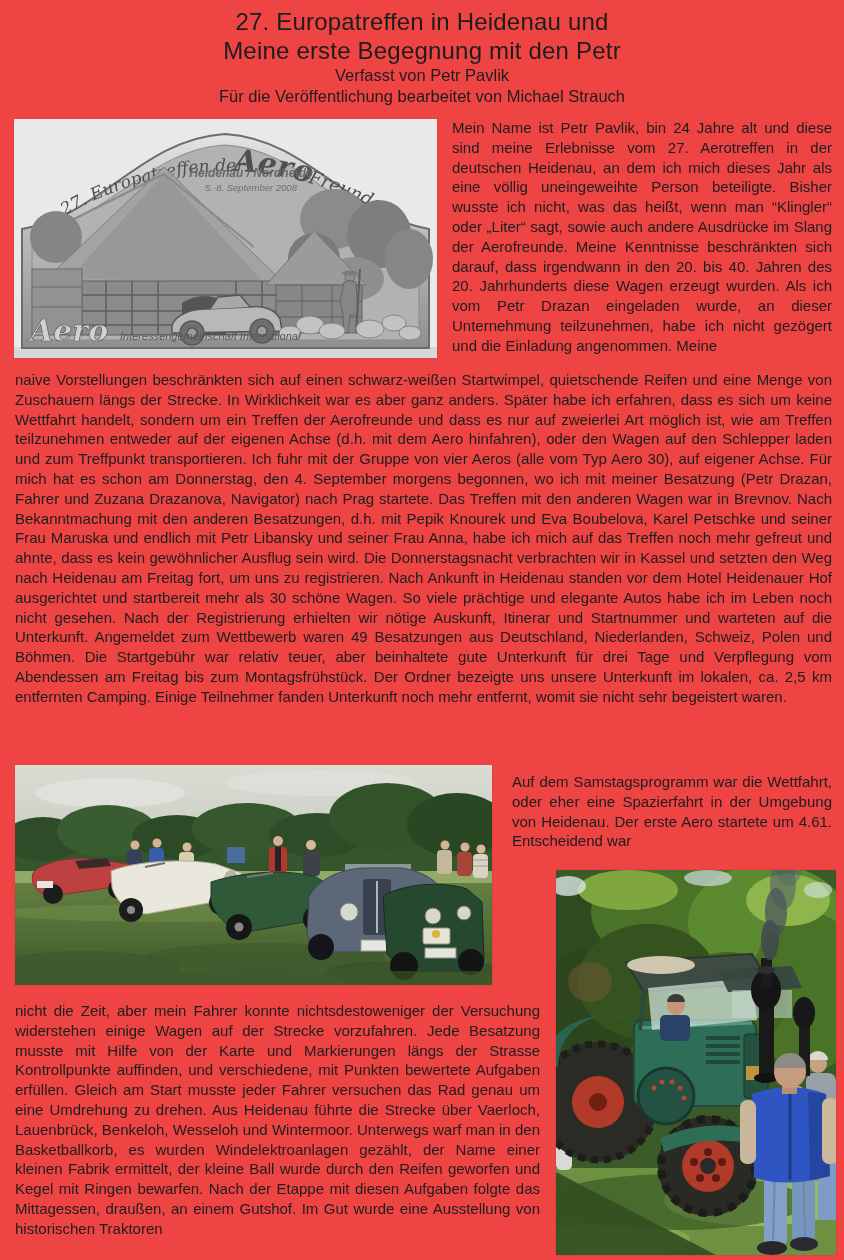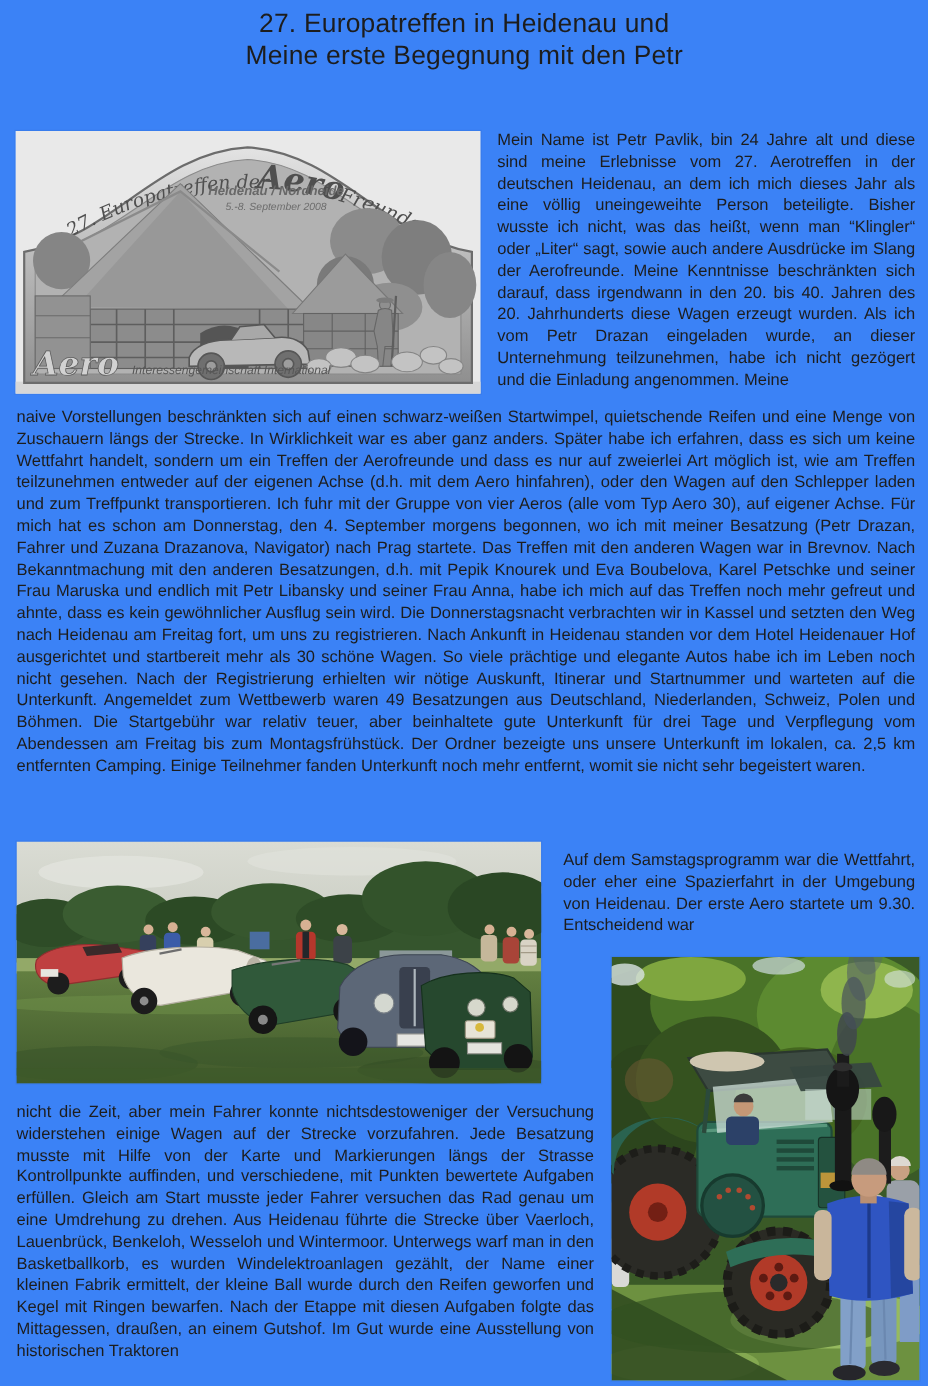--- a/index.html
+++ b/index.html
@@ -1,38 +1,40 @@
 <!DOCTYPE html>
 <html><head>
 <meta charset="utf-8">
 <style>
   html,body { margin:0; padding:0; background:#ffffff; }
   .page {
     position:relative; width:844px; height:1260px; margin:0 auto;
-    background:#3b82f6; overflow:hidden;
+    background:#ef4444; overflow:hidden;
     font-family:"Liberation Sans","DejaVu Sans",sans-serif;
     color:#1d1d1d;
   }
   .hdr { position:absolute; top:7px; left:0; width:844px; text-align:center; }
   .title-line { font-size:24px; line-height:29px; font-weight:400; letter-spacing:.2px; }
   .byline-line { font-size:16.5px; line-height:20.5px; }
   .body-text { font-size:15px; line-height:19.8px; text-align:justify; text-align-last:left; }
   .abs { position:absolute; }
   figure { margin:0; padding:0; }
   svg { display:block; }
   .photo { box-shadow:0 0 0 1px rgba(0,0,0,0.04); }
 </style>
 </head>
 <body>
 
 <div class="page">
 
   <div class="hdr">
     <div class="title-line">27. Europatreffen in Heidenau und</div>
     <div class="title-line">Meine erste Begegnung mit den Petr</div>
+    <div class="byline-line">Verfasst von Petr Pavlik</div>
+    <div class="byline-line">Für die Veröffentlichung bearbeitet von Michael Strauch</div>
   </div>
 
   <figure class="abs photo" style="left:14px; top:119px; width:423px; height:239px;">
     <svg viewBox="0 0 423 239" width="423" height="239">
       <defs>
         <linearGradient id="silver" x1="0" y1="0" x2="0" y2="1">
           <stop offset="0" stop-color="#e3e3e3"></stop>
             <stop offset="0.45" stop-color="#bcbcbc"></stop>
             <stop offset="1" stop-color="#8f8f8f"></stop>
         </linearGradient>
@@ -247,21 +249,21 @@
         <rect x="408" y="163" width="27" height="16" rx="2" fill="#e7e3d6" stroke="#99917e"></rect>
         <circle cx="421" cy="169" r="4" fill="#d7b83c"></circle>
         <rect x="410" y="183" width="31" height="10" fill="#e4e4de" stroke="#8f8f89"></rect>
         <circle cx="389" cy="201" r="14" fill="#141414"></circle>
           <circle cx="456" cy="197" r="13" fill="#141414"></circle>
       </g>
       <rect x="0" y="206" width="477" height="14" fill="#3e5a29" opacity="0.6"></rect>
     </svg>
   </figure>
 
-  <div class="abs body-text" style="left:512px; top:772px; width:320px;">Auf dem Samstagsprogramm war die Wettfahrt, oder eher eine Spazierfahrt in der Umgebung von Heidenau. Der erste Aero startete um 9.30. Entscheidend war</div>
+  <div class="abs body-text" style="left:512px; top:772px; width:320px;">Auf dem Samstagsprogramm war die Wettfahrt, oder eher eine Spazierfahrt in der Umgebung von Heidenau. Der erste Aero startete um 4.61. Entscheidend war</div>
 
   <figure class="abs photo" style="left:556px; top:870px; width:280px; height:385px;">
     <svg viewBox="0 0 280 385" width="280" height="385">
       <rect width="280" height="320" fill="#3a5a27"></rect>
       <g>
         <ellipse cx="40" cy="60" rx="70" ry="50" fill="#2e4a1e"></ellipse>
         <ellipse cx="125" cy="42" rx="90" ry="58" fill="#4a7328"></ellipse>
         <ellipse cx="212" cy="52" rx="80" ry="58" fill="#5c8a30"></ellipse>
         <ellipse cx="252" cy="122" rx="58" ry="80" fill="#4a7328"></ellipse>
         <ellipse cx="30" cy="150" rx="50" ry="70" fill="#2c451d"></ellipse>

